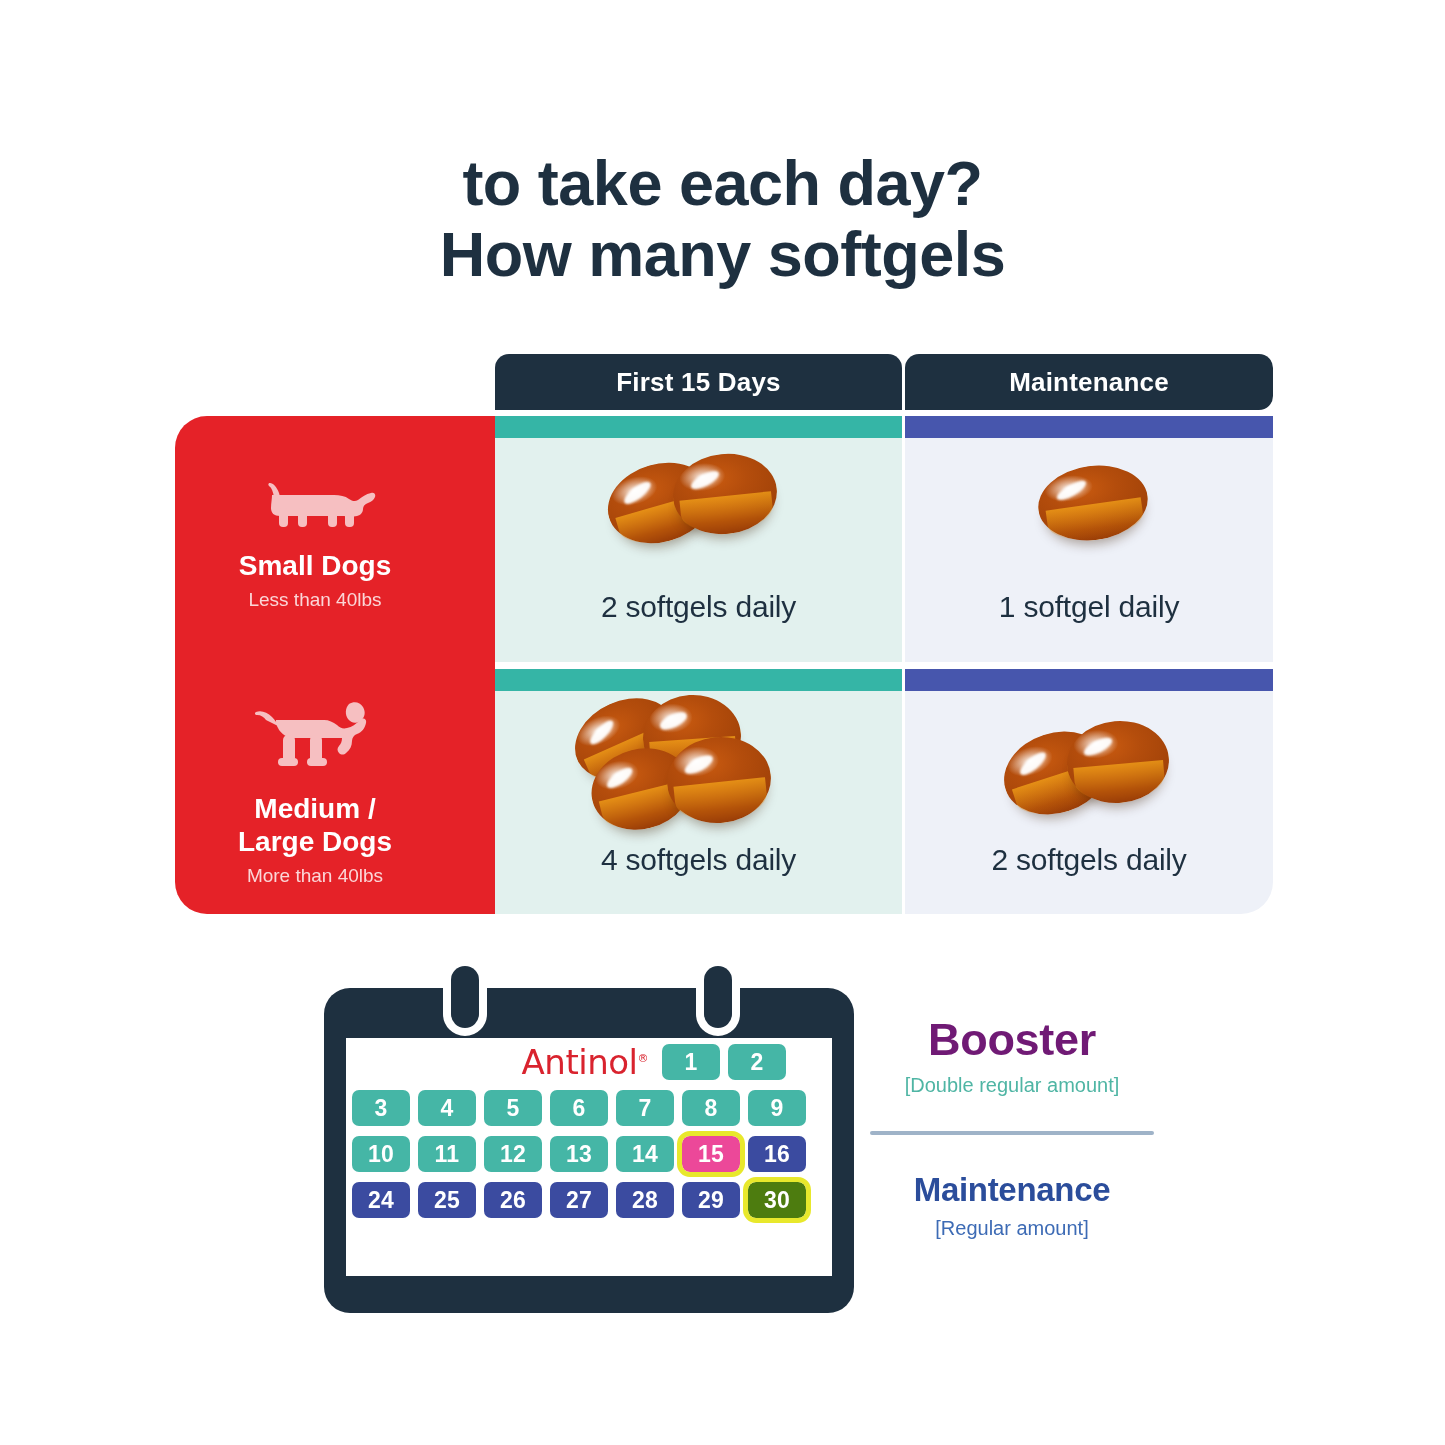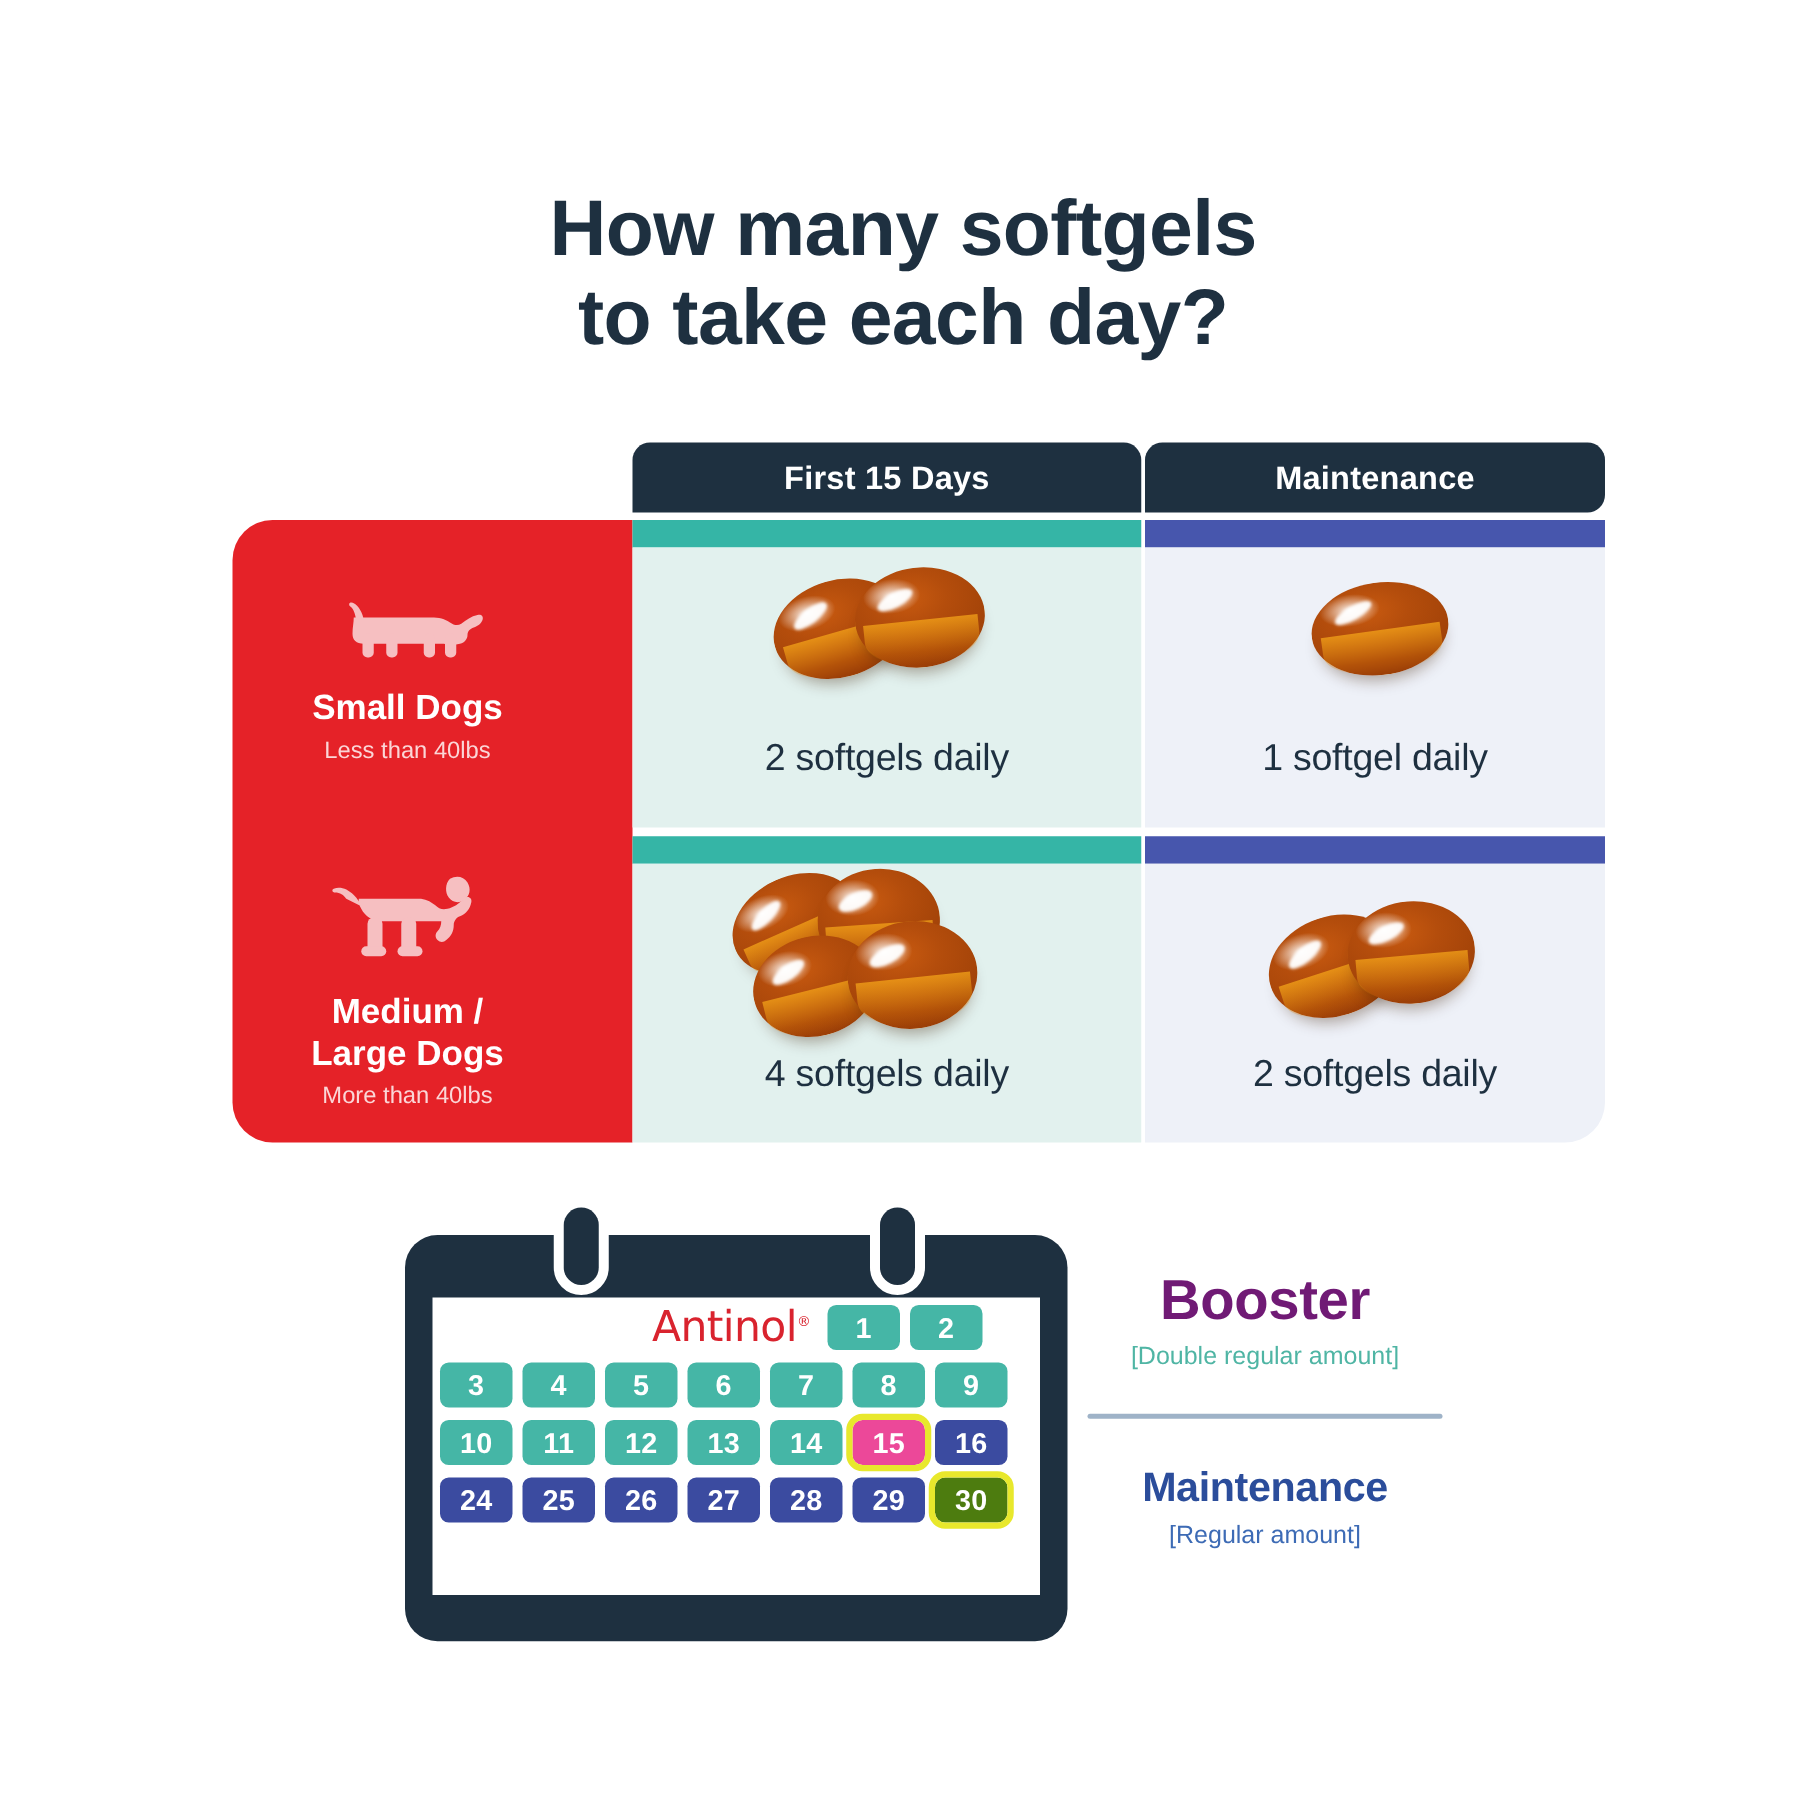--- a/index.html
+++ b/index.html
@@ -21,21 +21,21 @@
     font-size:63px;
     font-weight:bold;
     line-height:1.13;
     letter-spacing:-0.5px;
   }
   .title span{display:block;}
 
   
   .table{
     position:absolute;
-    left:186px; top:354px;
+    left:175px; top:354px;
     width:1098px; height:560px;
   }
 
   
   .hdr{
     position:absolute;
     top:0; height:56px;
     background:#1E3040;
     color:#ffffff;
     font-size:26px;
@@ -241,22 +241,22 @@
     font-size:33px;font-weight:bold;color:#2B4D9B;letter-spacing:-0.3px;
   }
   .lg-sub-blue{
     font-size:20px;color:#3D6BB5;margin-top:8px;
   }
 </style>
 </head>
 <body>
 
 <div class="title">
+  <span>to take each day?</span>
   <span>How many softgels</span>
-  <span>to take each day?</span>
 </div>
 
 <div class="table">
 
   <div class="hdr hdr-first">First 15 Days</div>
   <div class="hdr hdr-maint">Maintenance</div>
 
   <div class="redcol">
 
     <div class="redcell redcell-small">

